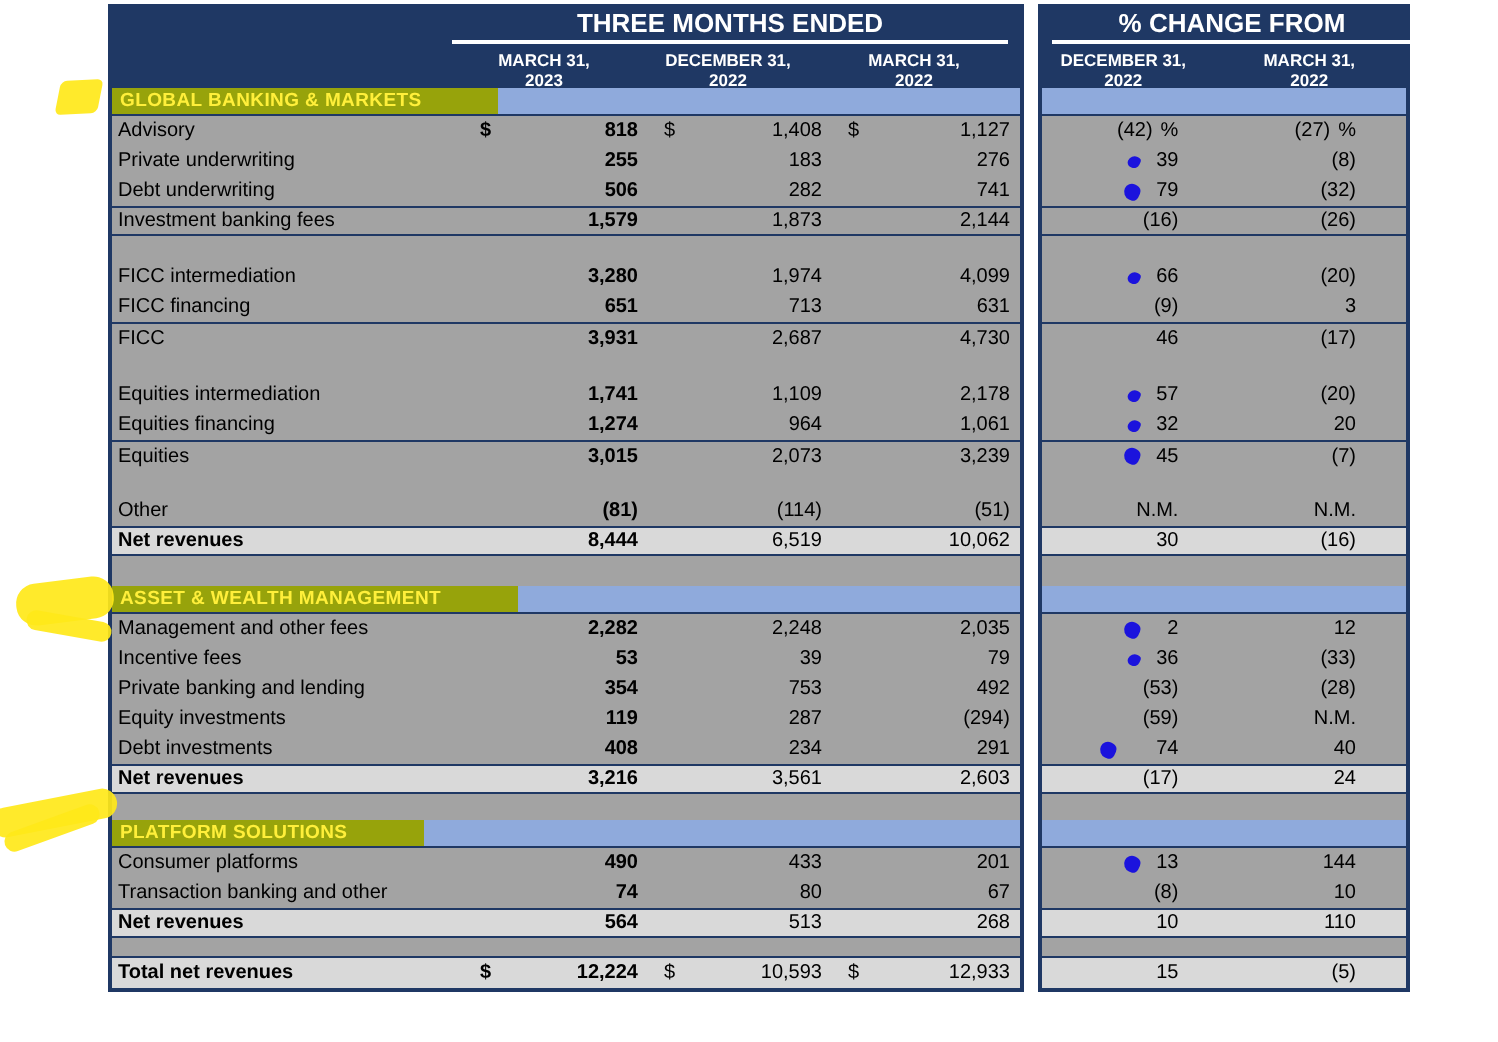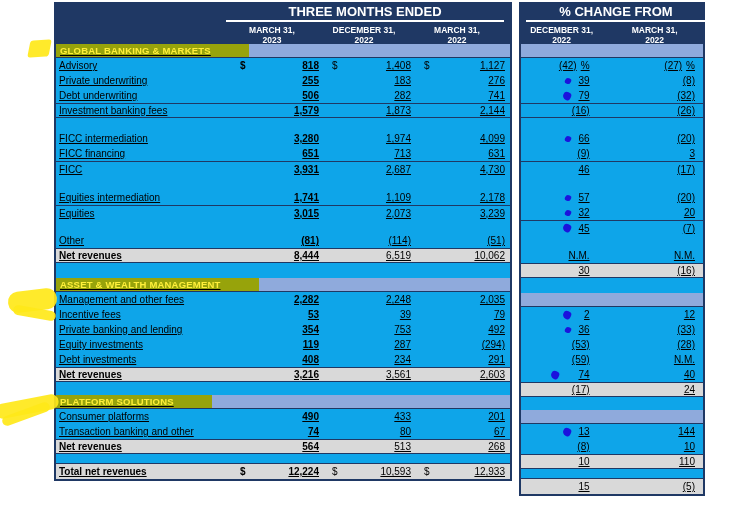--- a/index.html
+++ b/index.html
@@ -18,38 +18,38 @@
   #left-panel .htitle{margin-left:172px;width:278px;}
   #right-panel .htitle{margin-left:7px;width:180px;}
   .hcols{display:flex;font-weight:bold;font-size:8.5px;line-height:10px;text-align:center;margin-top:3px;}
   #left-panel .hsp{width:172px;}
   #left-panel .hc{width:92px;}
   #left-panel .hc:last-child{width:94px;}
   #right-panel .hc1{width:88px;}
   #right-panel .hc2{width:104px;}
 
   
-  .tbl{border:2px solid #1f3864;border-top-width:1px;background:#0ea5e9;text-decoration:underline;}
+  .tbl{border:2px solid #1f3864;border-top-width:1px;background:#a3a3a3;}
   .row{display:flex;align-items:center;height:15px;font-size:10px;color:#000;position:relative;box-sizing:border-box;white-space:nowrap;}
   .row.section{height:14px;background:#8faadc;border-bottom:1px solid #1f3864;}
   .row.bt{border-top:1px solid #1f3864;}
   .row.bb{border-bottom:1px solid #1f3864;}
   .row.gray{background:#d9d9d9;}
   .hl{background:#97a30b;color:#ffef3a;font-weight:bold;font-size:9.5px;letter-spacing:.2px;
       height:100%;display:flex;align-items:center;padding:0 38px 0 4px;box-sizing:border-box;}
   .lbl{flex:1;padding-left:3px;overflow:hidden;}
   .lbl.lb{font-weight:bold;}
   .vc{width:92px;text-align:right;padding-right:5px;position:relative;box-sizing:border-box;}
   .vc.c3{width:94px;}
   .vc.c1 .val{font-weight:bold;}
   .vc .ds{position:absolute;left:8px;}
   .vc.c1 .ds{font-weight:bold;}
   .pc{text-align:right;position:relative;box-sizing:border-box;}
   .pc1{width:85px;padding-right:13px;text-align:right;}
-  .pc2{width:105px;padding-right:8px;}
+  .pc2{width:105px;padding-right:25px;}
   .sfx{margin-left:4px;}
   .mark{position:absolute;top:50%;width:6px;height:6px;background:#1b13dd;
         border-radius:65% 35% 55% 45%;transform:translateY(-50%) rotate(25deg);}
   .mark.m2{width:8px;height:8px;border-radius:55% 45% 40% 60%;}
 
   
   .sw{position:absolute;background:#ffe819;z-index:6;opacity:.92;}
   #sw-gbm{left:29px;top:40px;width:21px;height:17px;transform:skewX(-14deg) rotate(-3deg);border-radius:3px;}
   #sw-awm-a{left:8px;top:290px;width:49px;height:21px;transform:rotate(-7deg);border-radius:10px;}
   #sw-awm-b{left:13px;top:308px;width:43px;height:10px;transform:rotate(10deg);border-radius:5px;}
@@ -125,20 +125,26 @@
         <span class="vc c2"><span class="val">2,687</span></span>
         <span class="vc c3"><span class="val">4,730</span></span>
       </div>
       <div class="row blank" style="height: 14px;"></div>
       <div class="row">
         <span class="lbl">Equities intermediation</span>
         <span class="vc c1"><span class="val">1,741</span></span>
         <span class="vc c2"><span class="val">1,109</span></span>
         <span class="vc c3"><span class="val">2,178</span></span>
       </div>
+      <div class="row">
+        <span class="lbl">Equities financing</span>
+        <span class="vc c1"><span class="val">1,274</span></span>
+        <span class="vc c2"><span class="val">964</span></span>
+        <span class="vc c3"><span class="val">1,061</span></span>
+      </div>
       <div class="row bt">
         <span class="lbl">Equities</span>
         <span class="vc c1"><span class="val">3,015</span></span>
         <span class="vc c2"><span class="val">2,073</span></span>
         <span class="vc c3"><span class="val">3,239</span></span>
       </div>
       <div class="row blank" style="height: 13px;"></div>
       <div class="row">
         <span class="lbl">Other</span>
         <span class="vc c1"><span class="val">(81)</span></span>

